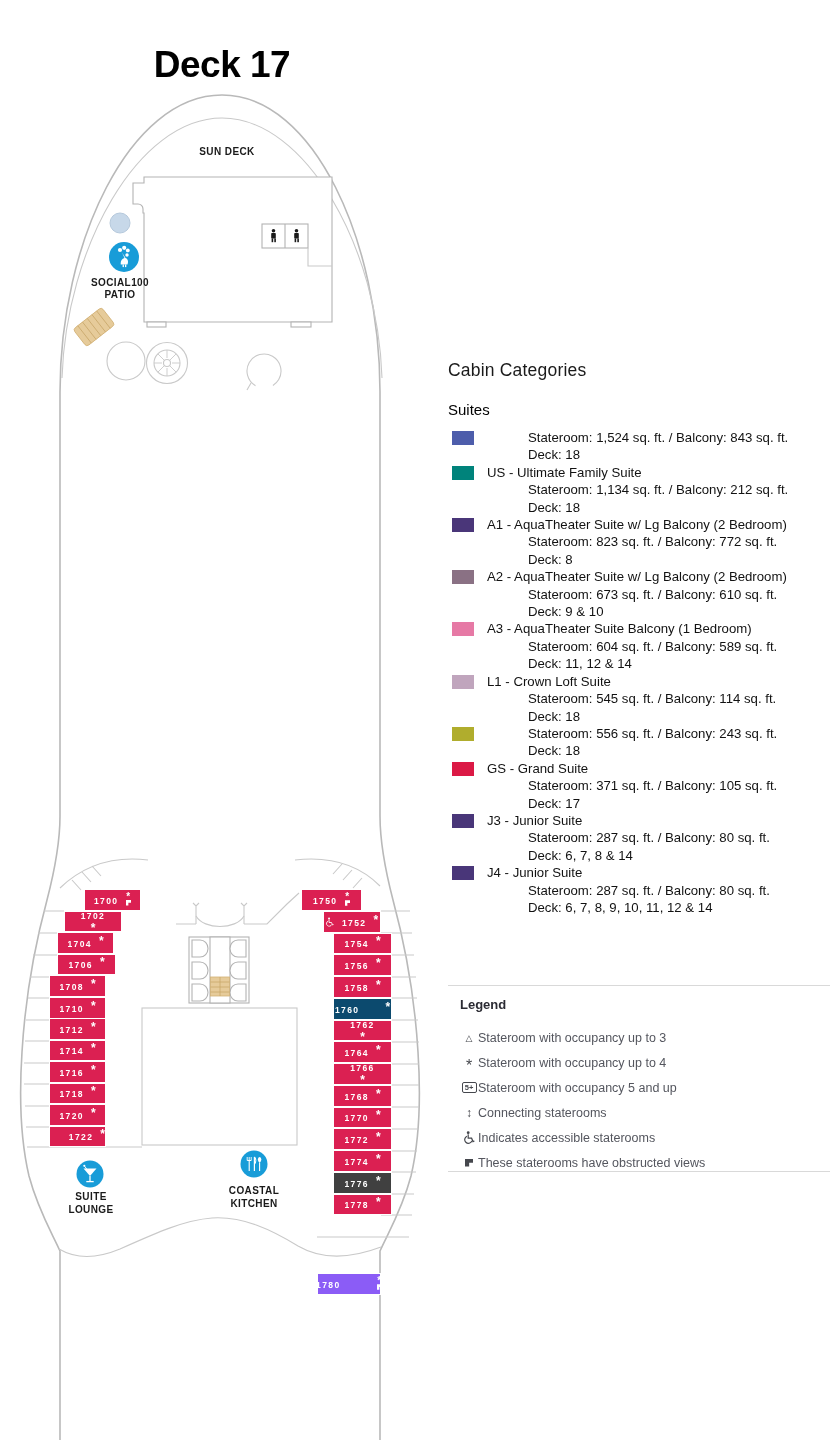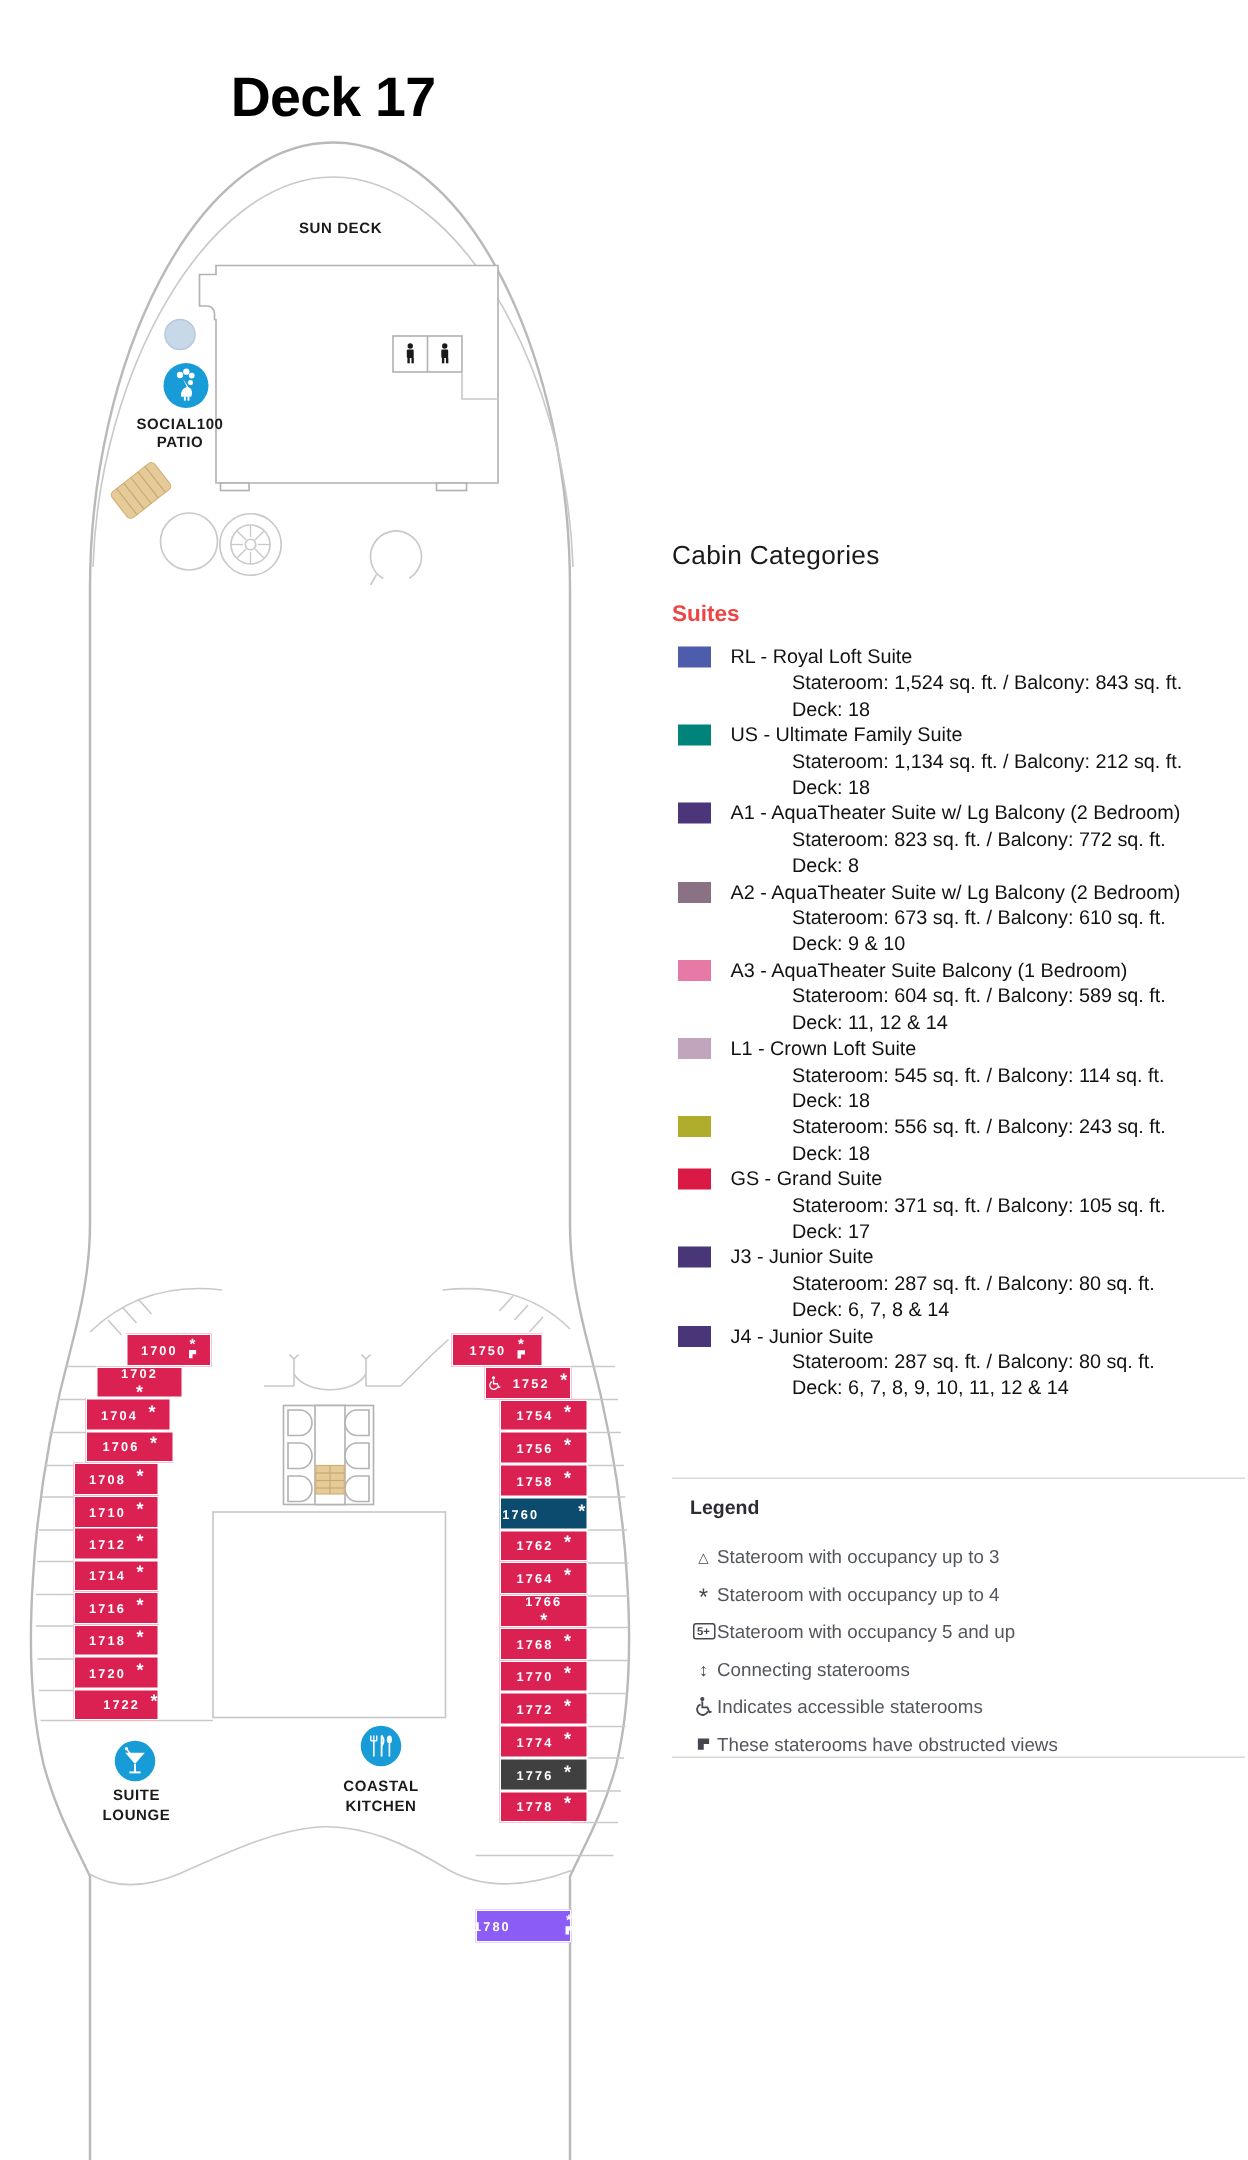--- a/index.html
+++ b/index.html
@@ -28,21 +28,21 @@
   .cab-star { font-size:12px; font-weight:700; line-height:6px; transform:translateY(-2px); }
   .cab-stack { display:flex; flex-direction:column; align-items:center; gap:1px; }
   .cab-stack .cab-star { font-size:10px; line-height:5px; transform:none; }
   .cab-obs { width:5.5px; height:5.5px; background:#fff;
     clip-path:polygon(0 0,100% 0,100% 52%,52% 52%,52% 100%,0 100%); }
   .cab-acc { display:inline-flex; margin-right:1px; }
 
   
   .panel { position:absolute; left:448px; top:360px; width:384px; color:#111; }
   .panel h2 { font-size:17.5px; font-weight:500; color:#1a1a1a; margin-bottom:20px; letter-spacing:0.2px; }
-  .panel h3 { font-size:15px; font-weight:700; color:#ef4444; margin-bottom:11px; }
+  .panel h3 { font-size:15px; font-weight:400; color:#000000; margin-bottom:11px; }
   .cat-item { display:flex; }
   .swatch { width:22px; height:14px; margin:2px 0 0 4px; flex:0 0 22px; }
   .cat-text { margin-left:13px; }
   .cat-label { font-size:13.2px; line-height:17.4px; color:#121212; }
   .cat-detail { font-size:13.2px; line-height:17.4px; color:#121212; padding-left:41px; }
 
   
   .legend-panel { position:absolute; left:448px; top:985px; width:382px; height:187px;
     border-top:1px solid #d9d9d9; border-bottom:1px solid #d9d9d9; padding:11px 0 0 12px; }
   .legend-panel h4 { font-size:13px; font-weight:600; color:#2b2b33; margin-bottom:13px; }
@@ -295,21 +295,21 @@
         <span class="cab-star">*</span>
       </div>
       <div class="cabin" style="left: 333px; top: 976px; width: 59px; height: 21.75px; background: rgb(219, 32, 82);">
         <span class="cab-num">1758</span>
         <span class="cab-star">*</span>
       </div>
       <div class="cabin" style="left: 333px; top: 997.75px; width: 59px; height: 21.75px; background: #0c4a6e; gap: 26px;">
         <span class="cab-num">1760</span>
         <span class="cab-star">*</span>
       </div>
-      <div class="cabin" style="left: 333px; top: 1019.5px; width: 59px; height: 21.75px; background: rgb(219, 32, 82);">
+      <div class="cabin" style="left: 333px; top: 1019.5px; width: 59px; height: 21.75px; background: rgb(219, 32, 82); flex-direction: column;">
         <span class="cab-num">1762</span>
         <span class="cab-star">*</span>
       </div>
       <div class="cabin" style="left: 333px; top: 1041.25px; width: 59px; height: 21.75px; background: rgb(219, 32, 82);">
         <span class="cab-num">1764</span>
         <span class="cab-star">*</span>
       </div>
       <div class="cabin" style="left: 333px; top: 1063px; width: 59px; height: 21.75px; background: rgb(219, 32, 82); flex-direction: column;">
         <span class="cab-num">1766</span>
         <span class="cab-star">*</span>
@@ -347,21 +347,20 @@
       </div>
     </div>
 
   <div class="panel">
     <h2>Cabin Categories</h2>
     <h3>Suites</h3>
     <div id="cat-list">
         <div class="cat-item">
           <span class="swatch" style="background:#4d5dab"></span>
           <span class="cat-text">
-            <div class="cat-label">RL - Royal Loft Suite</div>
             <div class="cat-detail">Stateroom: 1,524 sq. ft. / Balcony: 843 sq. ft.</div>
             <div class="cat-detail">Deck: 18</div>
           </span>
         </div>
         <div class="cat-item">
           <span class="swatch" style="background:#00837b"></span>
           <span class="cat-text">
             <div class="cat-label">US - Ultimate Family Suite</div>
             <div class="cat-detail">Stateroom: 1,134 sq. ft. / Balcony: 212 sq. ft.</div>
             <div class="cat-detail">Deck: 18</div>

